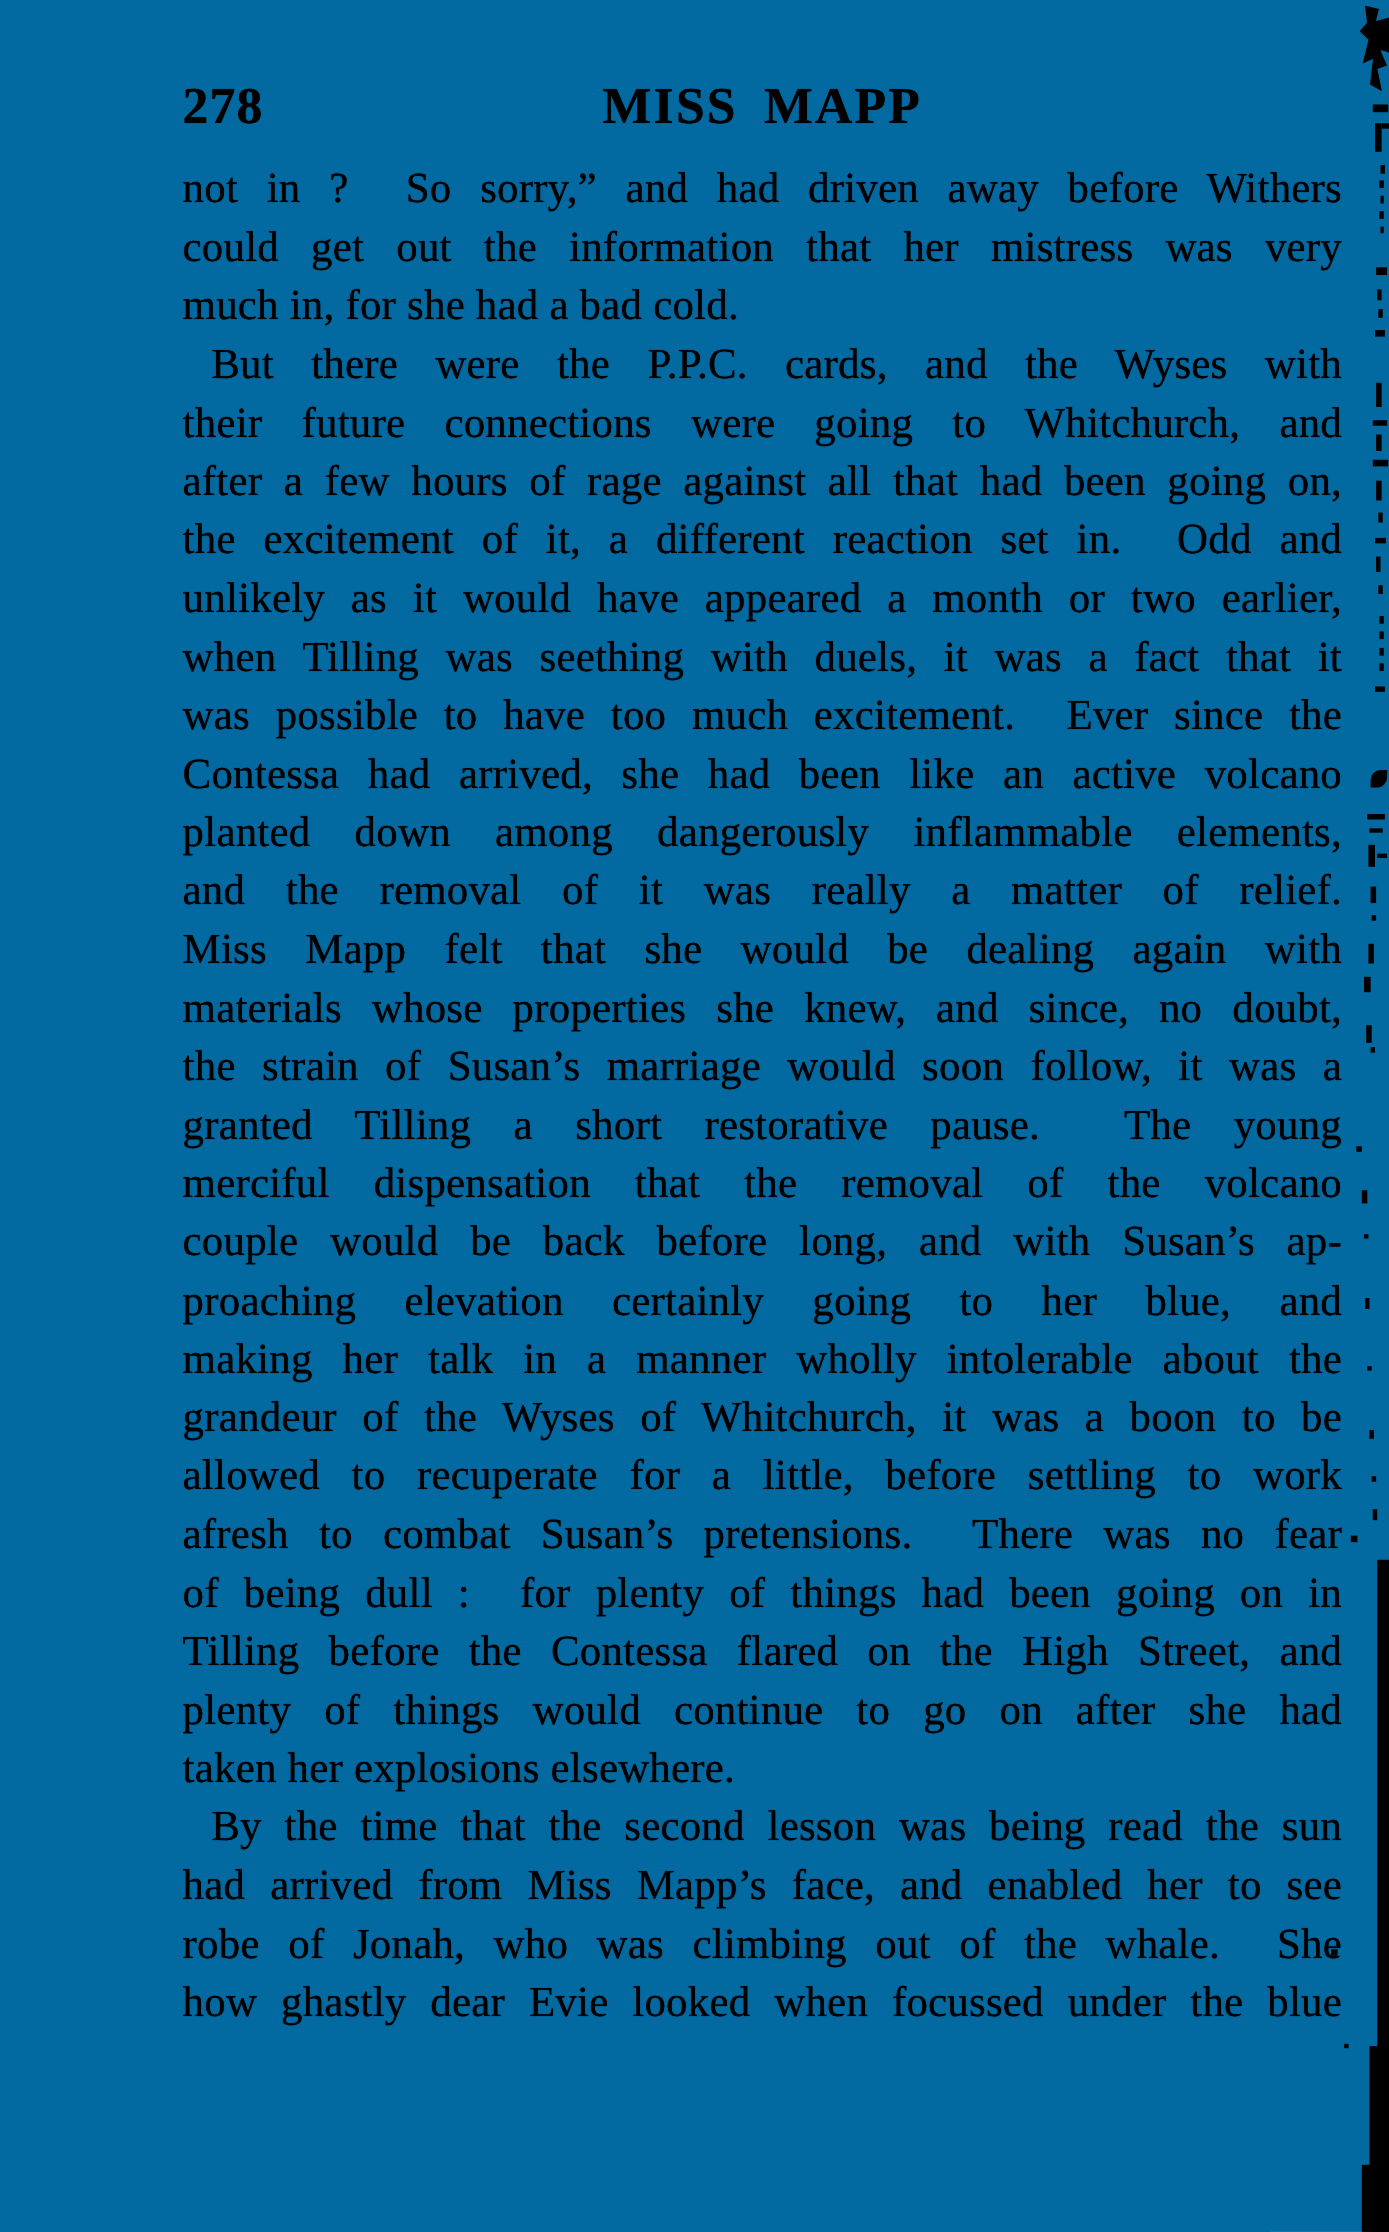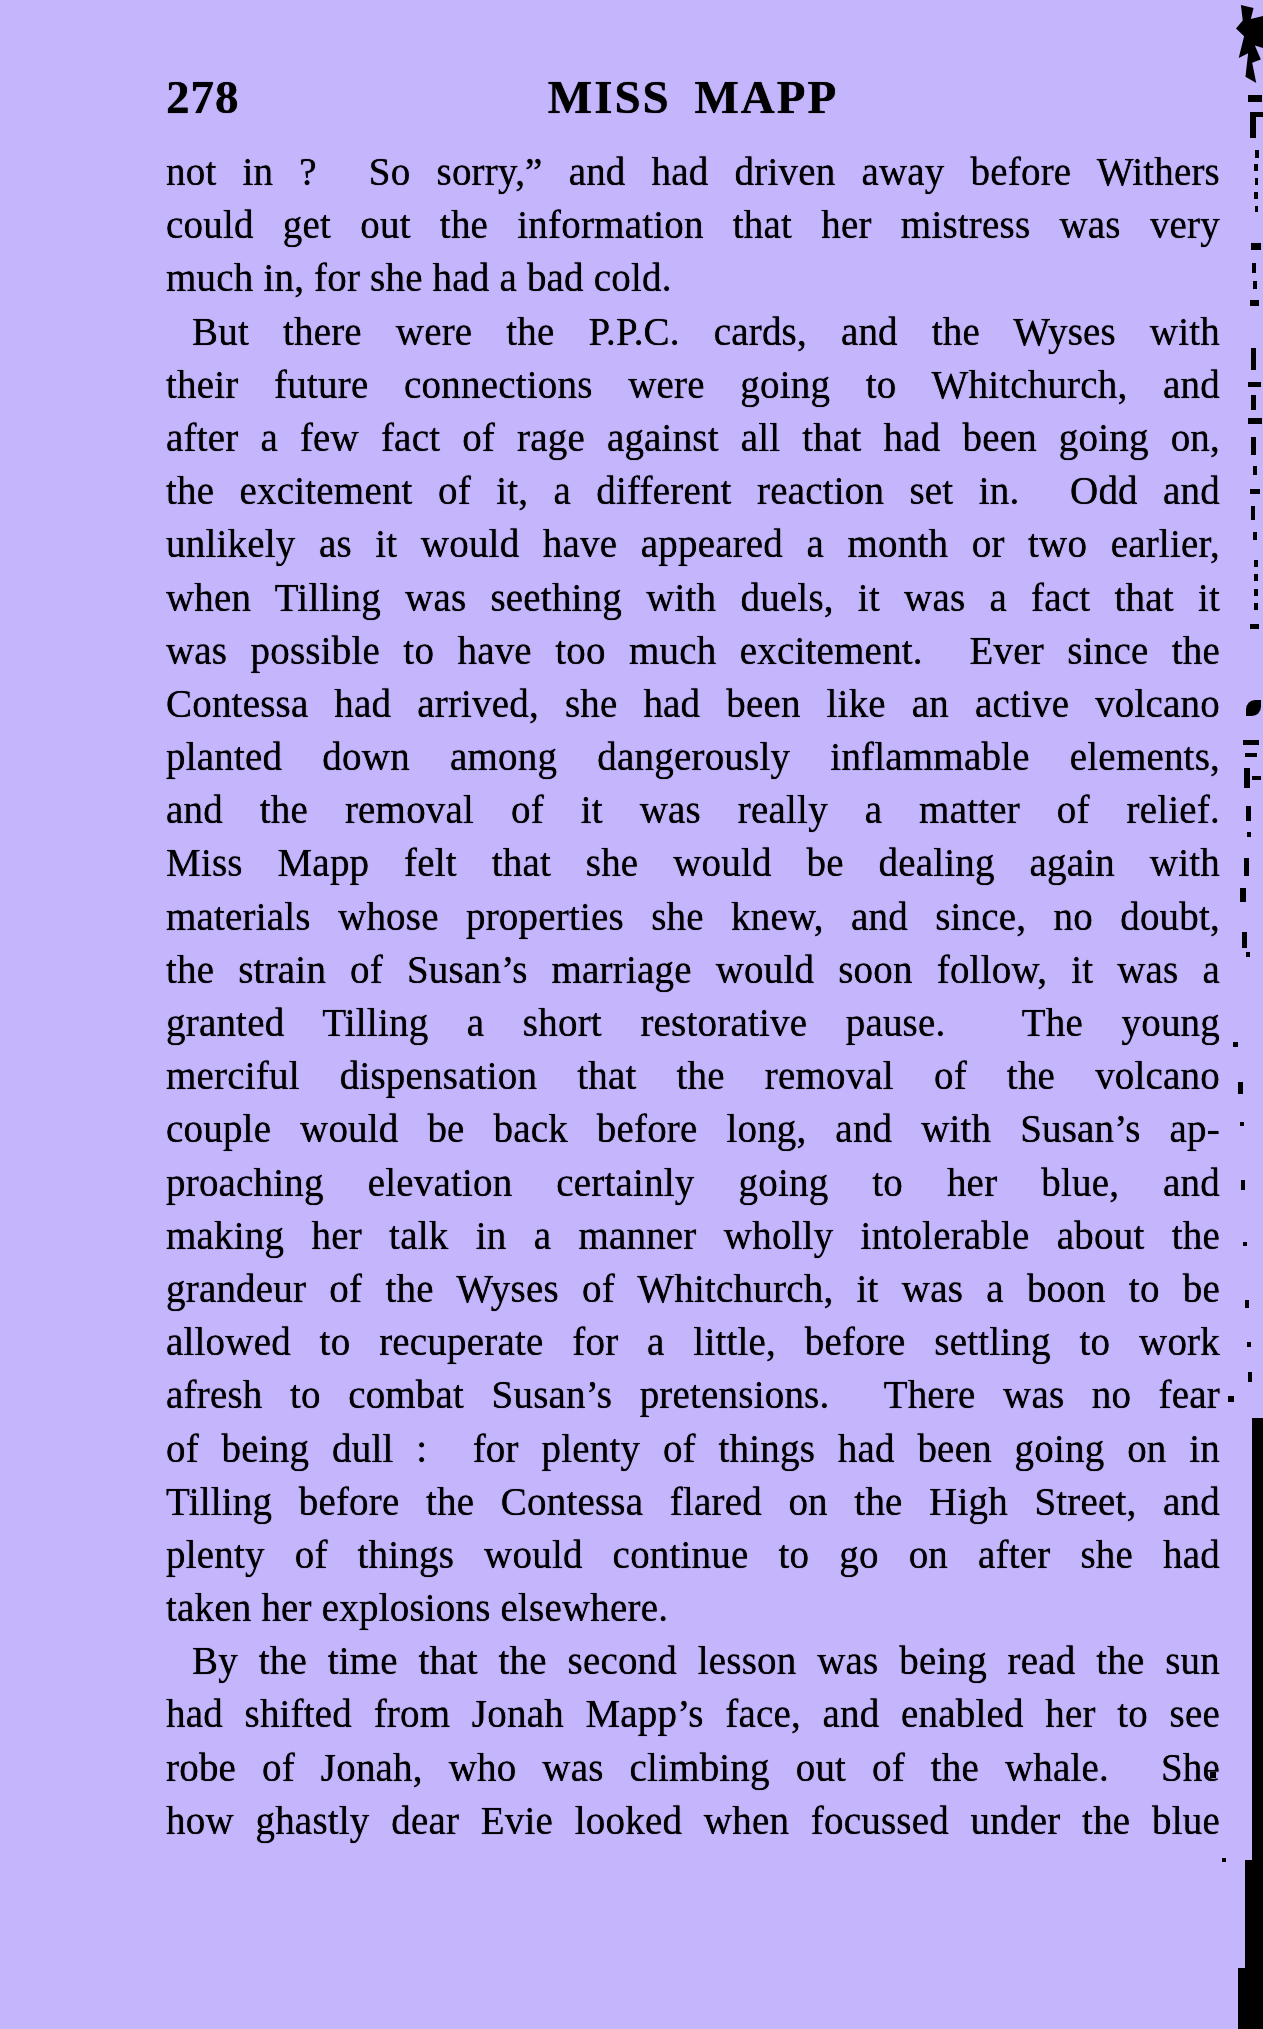--- a/index.html
+++ b/index.html
@@ -4,21 +4,21 @@
 <style>
   html, body {
     margin: 0;
     padding: 0;
     background: #ffffff;
   }
   .page {
     position: relative;
     width: 1263px;
     height: 2029px;
-    background: #c4b5fd;
+    background: #0369a1;
     overflow: hidden;
     font-family: "Liberation Serif", "DejaVu Serif", serif;
     color: #000000;
   }
   
   .header {
     position: absolute;
     top: 70px;
     left: 166px;
     width: 1054px;
@@ -112,21 +112,21 @@
     <span class="page-number">278</span>
     <span class="running-title">MISS MAPP</span>
   </div>
 
   <div class="body-text">
       <div class="line">not in ?&nbsp; So sorry,” and had driven away before Withers</div>
       <div class="line">could get out the information that her mistress was very</div>
       <div class="line rag">much in, for she had a bad cold.</div>
       <div class="line indent">But there were the P.P.C. cards, and the Wyses with</div>
       <div class="line">their future connections were going to Whitchurch, and</div>
-      <div class="line">after a few fact of rage against all that had been going on,</div>
+      <div class="line">after a few hours of rage against all that had been going on,</div>
       <div class="line">the excitement of it, a different reaction set in.&nbsp; Odd and</div>
       <div class="line">unlikely as it would have appeared a month or two earlier,</div>
       <div class="line">when Tilling was seething with duels, it was a fact that it</div>
       <div class="line">was possible to have too much excitement.&nbsp; Ever since the</div>
       <div class="line">Contessa had arrived, she had been like an active volcano</div>
       <div class="line">planted down among dangerously inflammable elements,</div>
       <div class="line">and the removal of it was really a matter of relief.</div>
       <div class="line">Miss Mapp felt that she would be dealing again with</div>
       <div class="line">materials whose properties she knew, and since, no doubt,</div>
       <div class="line">the strain of Susan’s marriage would soon follow, it was a</div>
@@ -136,21 +136,21 @@
       <div class="line">proaching elevation certainly going to her blue, and</div>
       <div class="line">making her talk in a manner wholly intolerable about the</div>
       <div class="line">grandeur of the Wyses of Whitchurch, it was a boon to be</div>
       <div class="line">allowed to recuperate for a little, before settling to work</div>
       <div class="line">afresh to combat Susan’s pretensions.&nbsp; There was no fear</div>
       <div class="line">of being dull :&nbsp; for plenty of things had been going on in</div>
       <div class="line">Tilling before the Contessa flared on the High Street, and</div>
       <div class="line">plenty of things would continue to go on after she had</div>
       <div class="line rag">taken her explosions elsewhere.</div>
       <div class="line indent">By the time that the second lesson was being read the sun</div>
-      <div class="line">had shifted from Jonah Mapp’s face, and enabled her to see</div>
+      <div class="line">had arrived from Miss Mapp’s face, and enabled her to see</div>
       <div class="line">robe of Jonah, who was climbing out of the whale.&nbsp; She</div>
       <div class="line">how ghastly dear Evie looked when focussed under the blue</div>
     </div>
 
   <div class="artifacts">
     <div class="blob"></div>
 
     <div class="mark" style="left:1248px;top:95px;width:14px;height:7px"></div>
     <div class="mark" style="left:1250px;top:112px;width:6px;height:26px"></div>
     <div class="mark" style="left:1256px;top:112px;width:7px;height:5px"></div>

